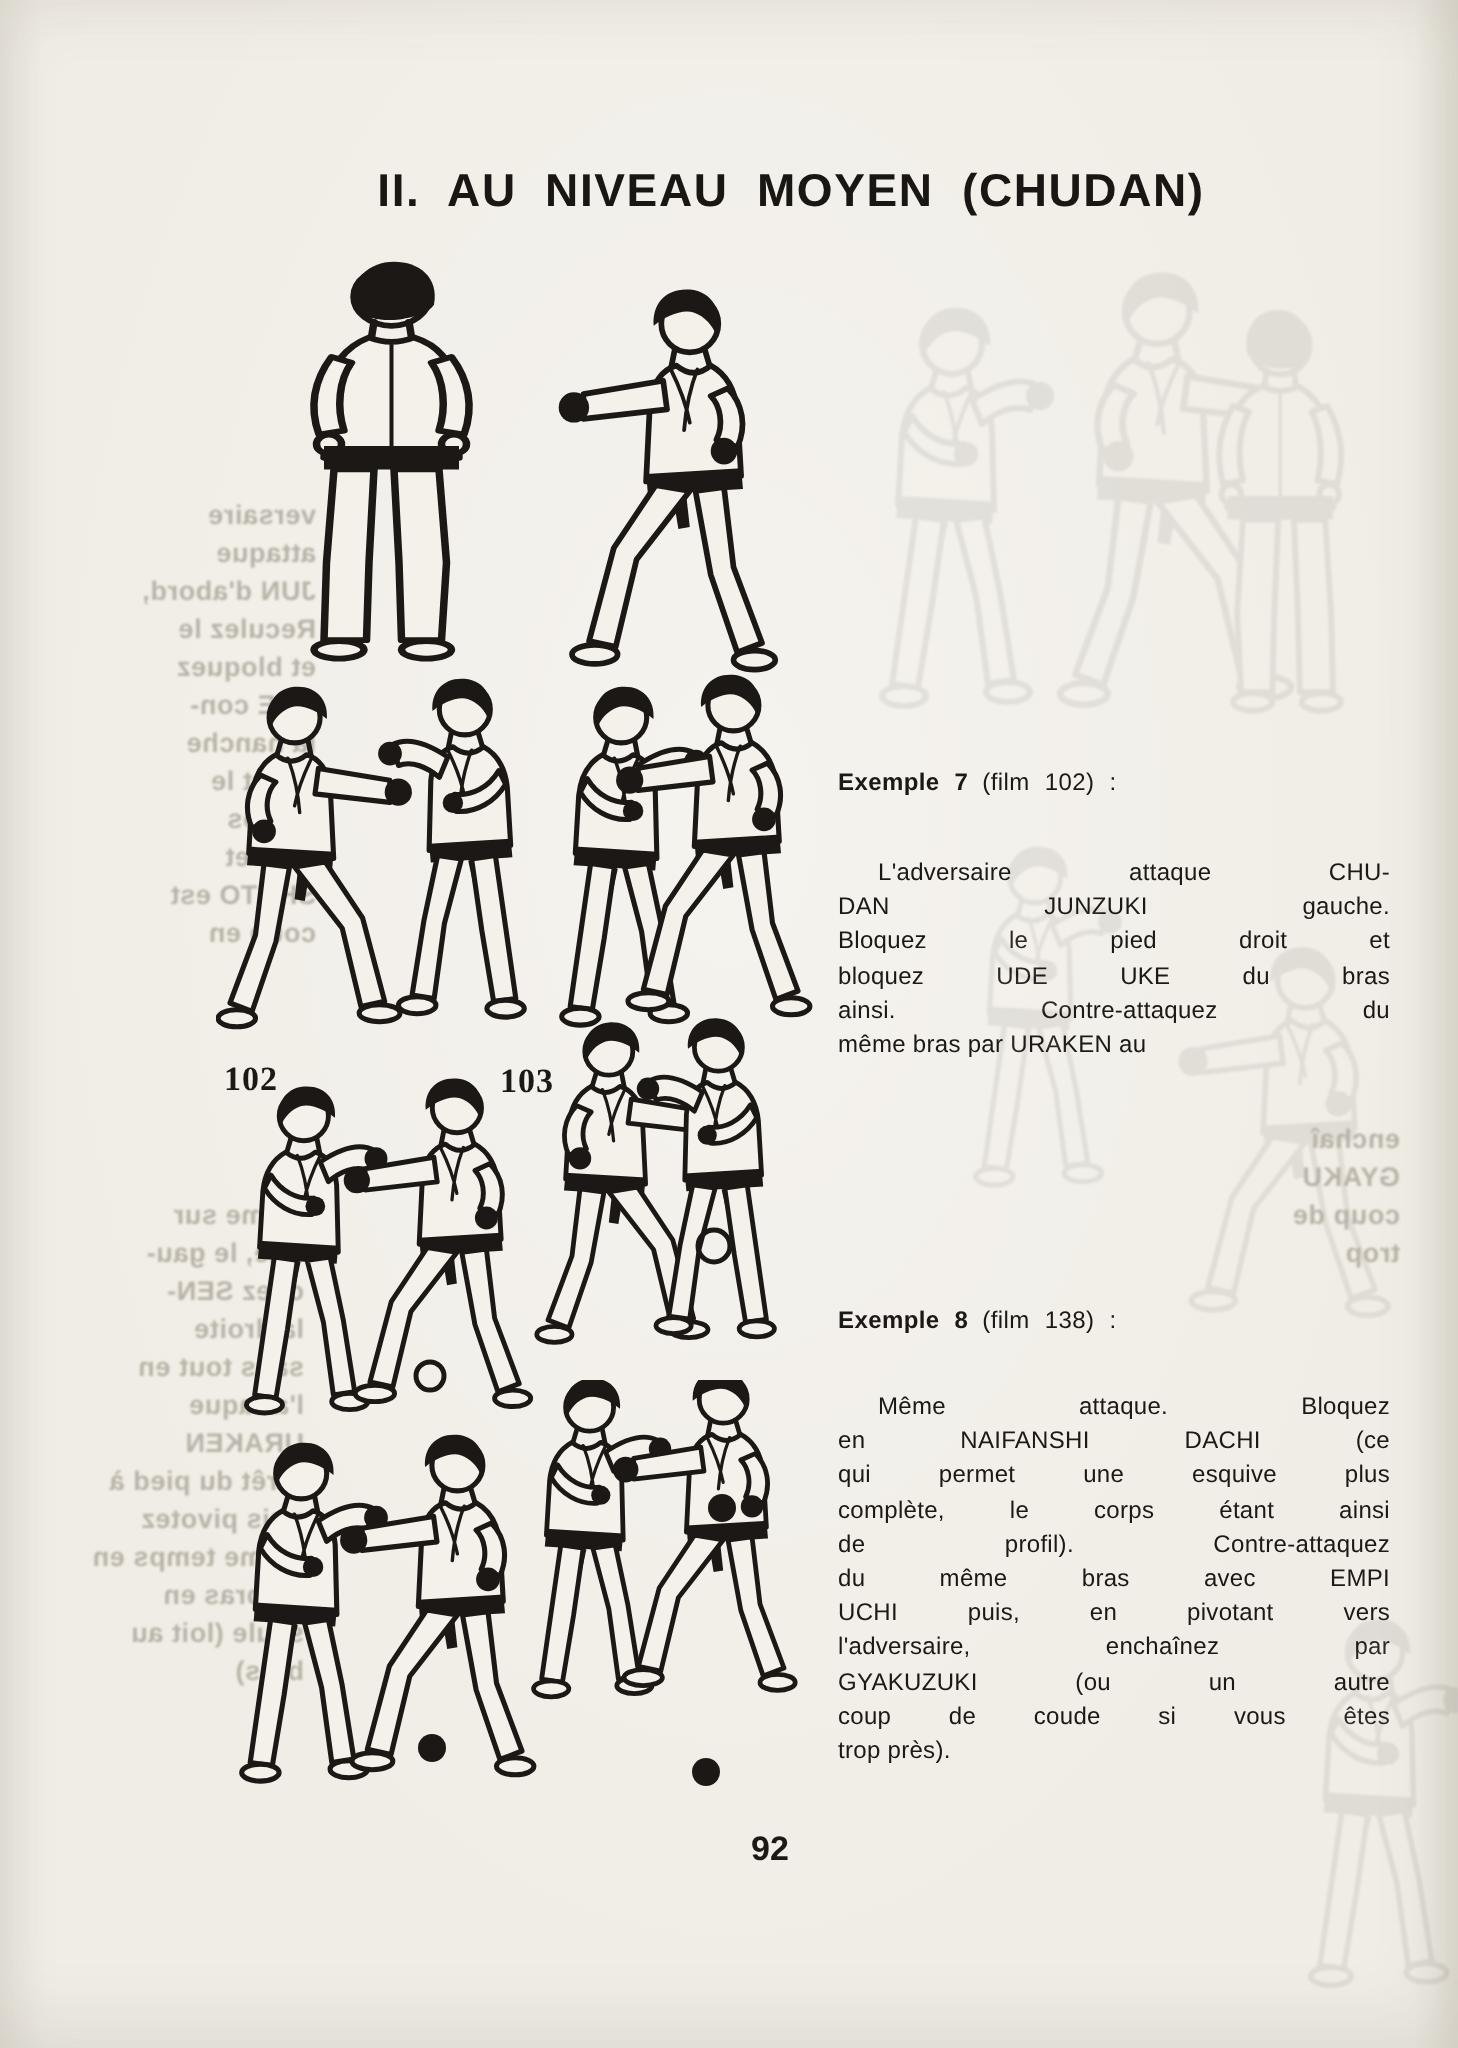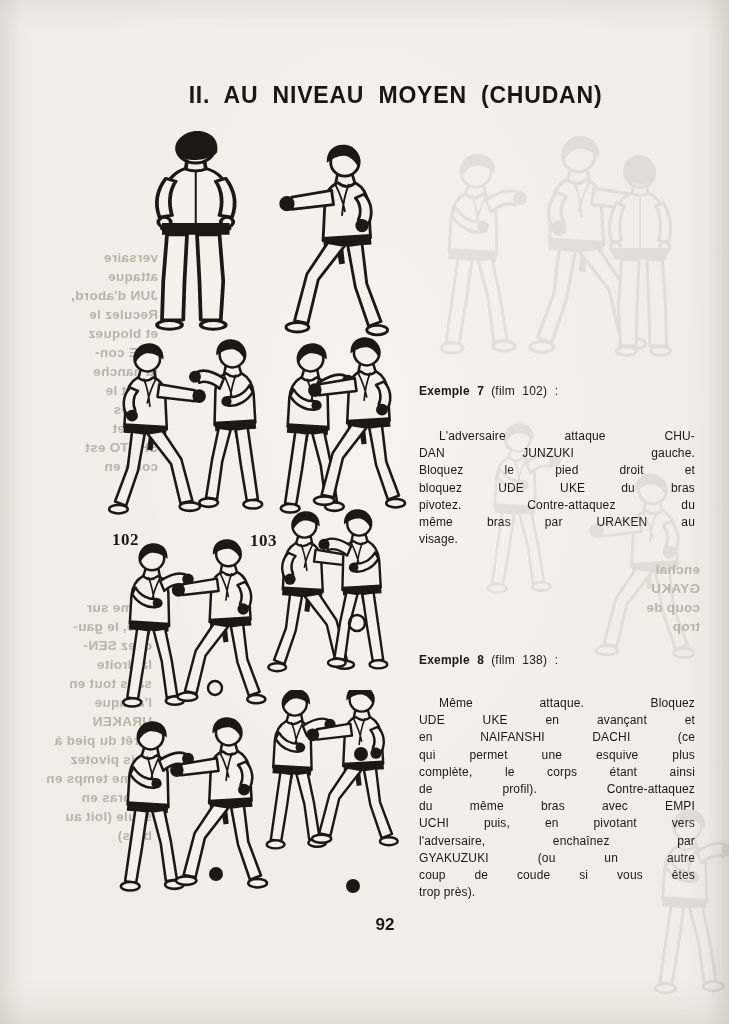--- a/index.html
+++ b/index.html
@@ -194,31 +194,29 @@
   </svg>
 
   <div id="ex7-heading" class="abs ex-heading">
     <span class="b">Exemple 7</span><span>(film 102) :</span>
   </div>
   <div id="ex7-para" class="abs para">
       <div>L'adversaire attaque CHU-</div>
       <div>DAN JUNZUKI gauche.</div>
       <div>Bloquez le pied droit et</div>
       <div>bloquez UDE UKE du bras</div>
-      <div>pivotez. Contre-attaquez du</div>
+      <div>ainsi. Contre-attaquez du</div>
       <div>même bras par URAKEN au</div>
-      <div>visage.</div>
     </div>
 
   <div id="ex8-heading" class="abs ex-heading">
     <span class="b">Exemple 8</span><span>(film 138) :</span>
   </div>
   <div id="ex8-para" class="abs para">
       <div>Même attaque. Bloquez</div>
-      <div>UDE UKE en avançant et</div>
       <div>en NAIFANSHI DACHI (ce</div>
       <div>qui permet une esquive plus</div>
       <div>complète, le corps étant ainsi</div>
       <div>de profil). Contre-attaquez</div>
       <div>du même bras avec EMPI</div>
       <div>UCHI puis, en pivotant vers</div>
       <div>l'adversaire, enchaînez par</div>
       <div>GYAKUZUKI (ou un autre</div>
       <div>coup de coude si vous êtes</div>
       <div>trop près).</div>

